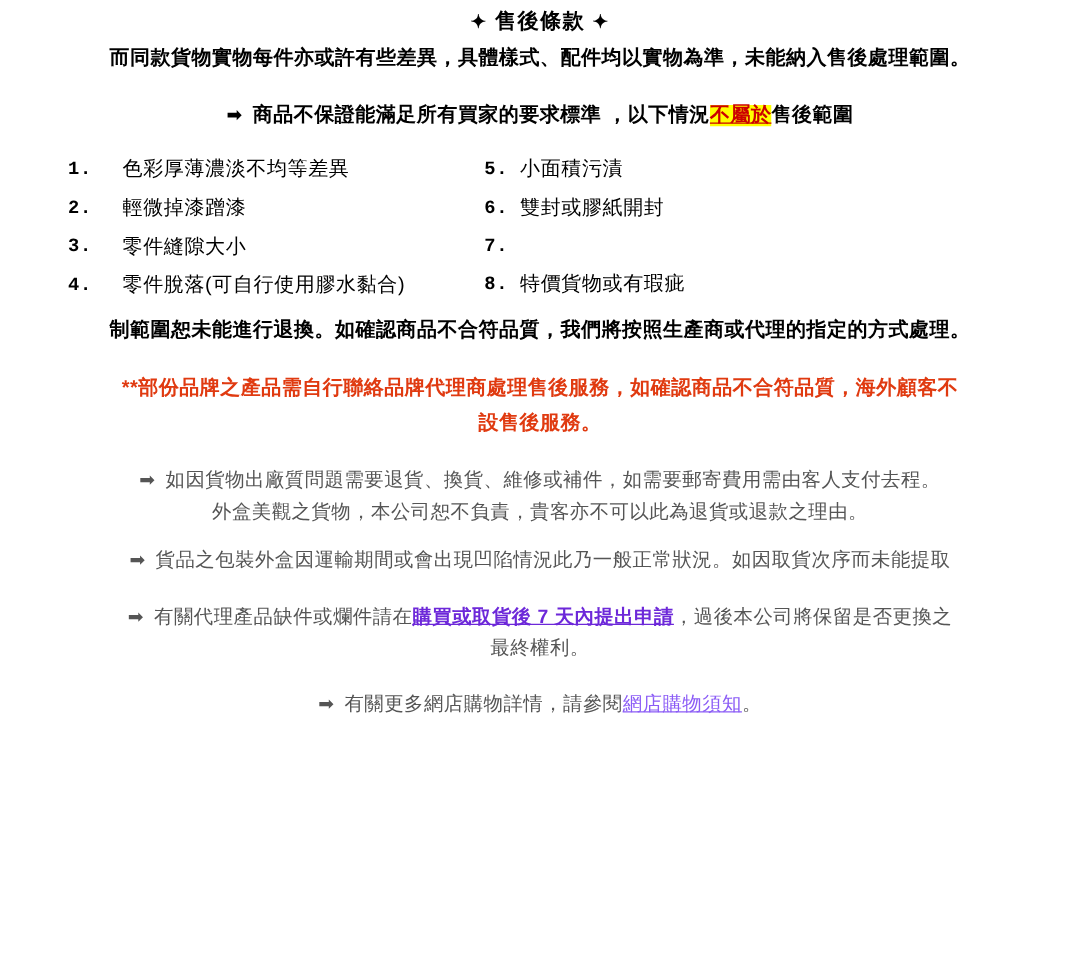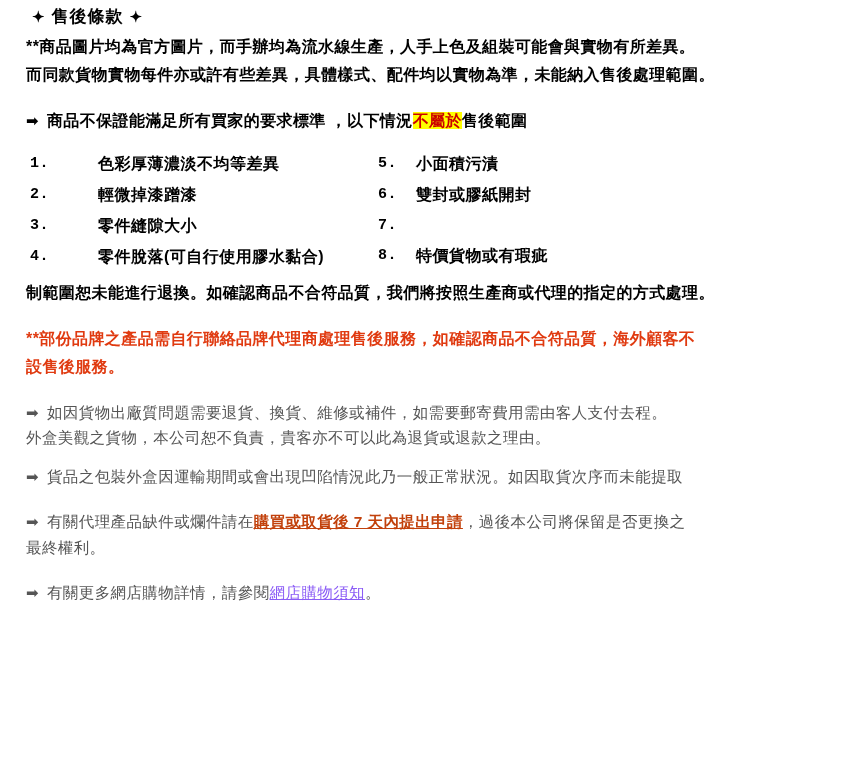--- a/index.html
+++ b/index.html
@@ -13,20 +13,21 @@
     font-family: "Liberation Sans", sans-serif;
     color: #000000;
     overflow: hidden;
   }
   .page {
     position: relative;
     width: 864px;
     height: 766px;
     padding: 4px 26px 0 26px;
     box-sizing: border-box;
+    text-align: center;
   }
   .title {
     font-size: 17px;
     font-weight: bold;
     letter-spacing: 1px;
     margin: 2px 0 6px 0;
     line-height: 1.3;
   }
   .title .star {
     font-size: 15px;
@@ -52,27 +53,28 @@
   }
   .arrow {
     font-family: "DejaVu Sans", sans-serif;
     font-size: 15px;
     margin-right: 8px;
   }
   .hl {
     background: #ffff00;
     color: #cc0000;
     font-weight: bold;
+    text-decoration: underline;
   }
   .redtext {
     color: #e03a10;
     font-weight: bold;
   }
   .red-underline {
-    color: #c2410c;
+    color: #6d28d9;
     font-weight: bold;
     text-decoration: underline;
   }
   .link {
     color: #8b5cf6;
     text-decoration: underline;
     cursor: pointer;
   }
   .greyline {
     color: #555555;
@@ -101,33 +103,32 @@
     font-size: 15px;
     font-weight: bold;
     padding-left: 4px;
     box-sizing: border-box;
   }
   .list-col.right .list-num {
     width: 40px;
     padding-left: 2px;
   }
   .list-text {
-    font-weight: bold;
+    font-weight: normal;
   }
 </style>
 </head>
 <body>
 
 <div class="page">
 
   <div class="title">
     <span class="star">✦</span><span>售後條款</span><span class="star">✦</span>
   </div>
 
-  <p class="para bold">**商品圖片均為官方圖片，而手辦均為流水線生產，人手上色及組裝可能會與實物有所差異。</p>
   <p class="para bold">而同款貨物實物每件亦或許有些差異，具體樣式、配件均以實物為準，未能納入售後處理範圍。</p>
 
   <p class="para bold block-gap-l">
     <span class="arrow">➡</span><span>商品不保證能滿足所有買家的要求標準 ，以下情況</span><span class="hl">不屬於</span><span>售後範圍</span>
   </p>
 
   <div class="list-wrap">
     <div class="list-col left">
       <div class="list-row">
         <span class="list-num">1.</span>

